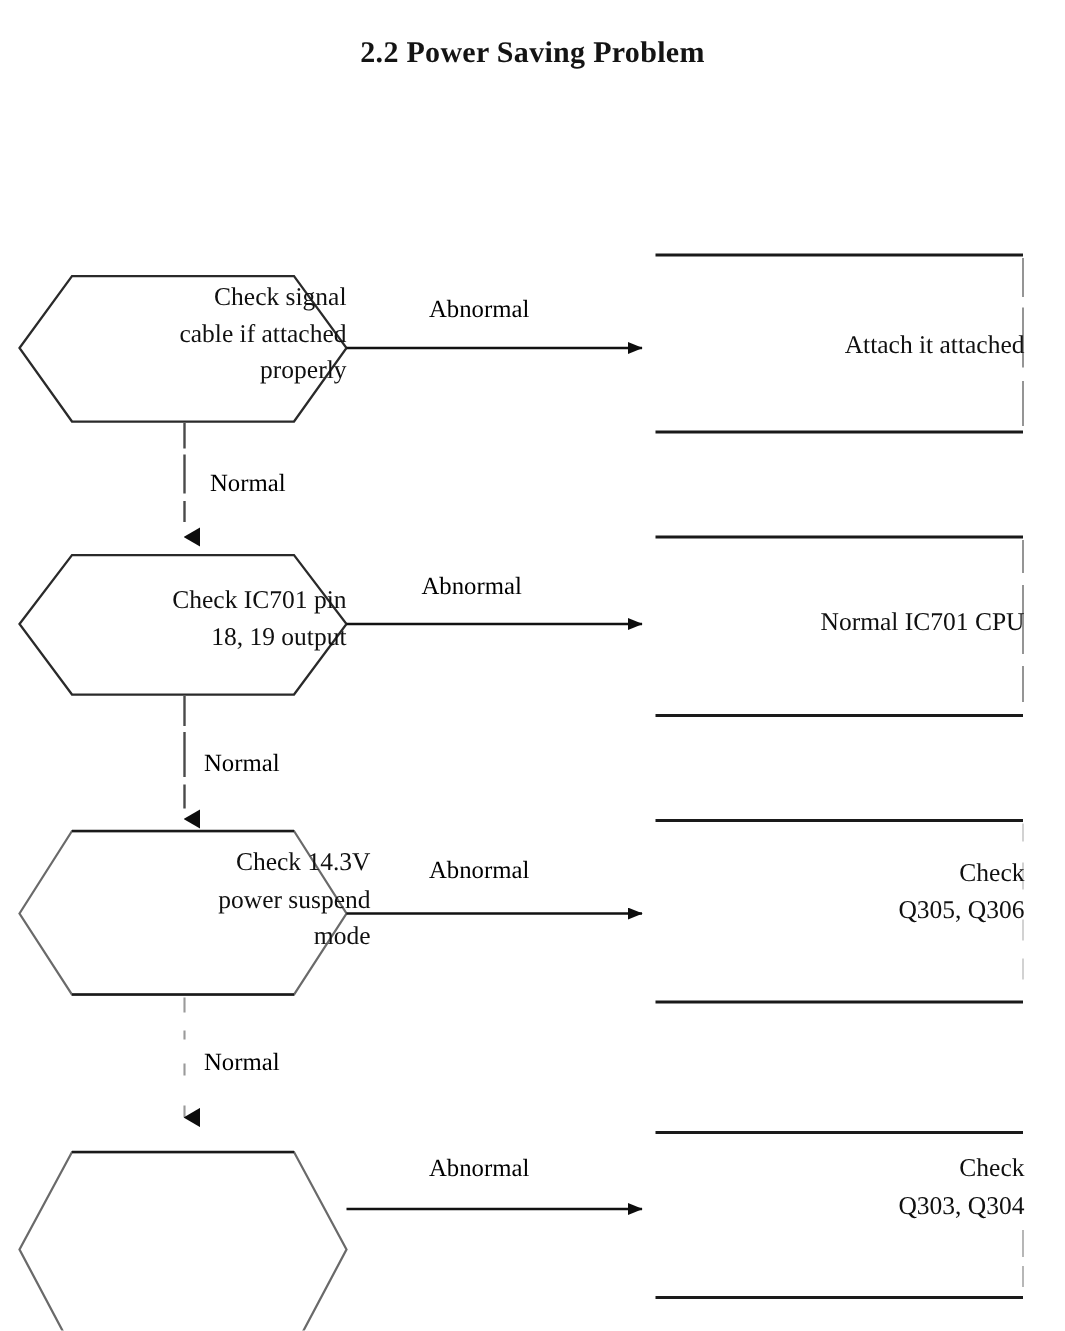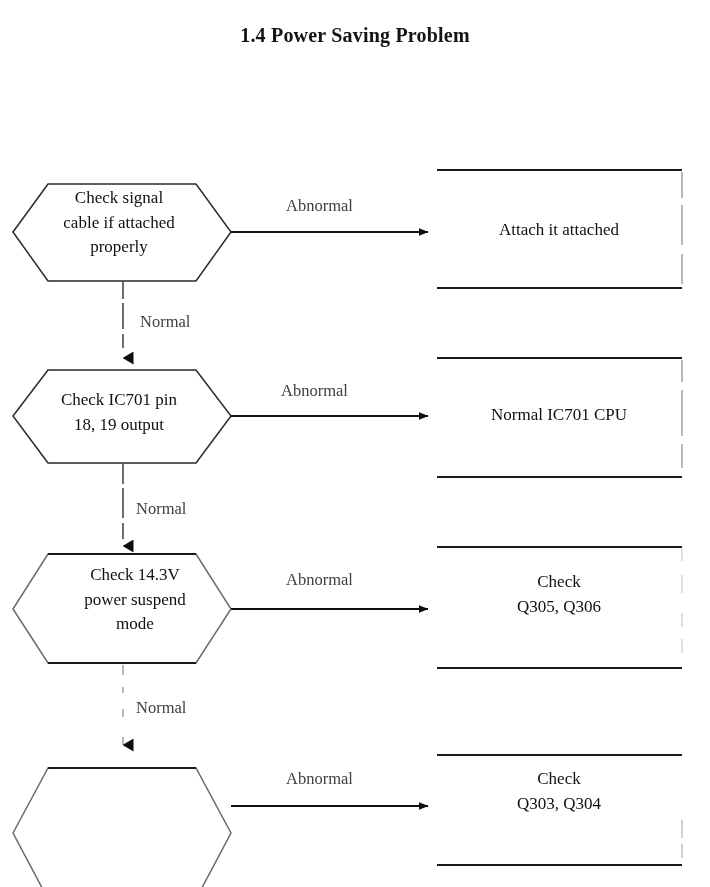--- a/index.html
+++ b/index.html
@@ -41,46 +41,46 @@
     position: absolute;
     left: 0;
     top: 0;
     width: 710px;
     height: 887px;
   }
 
   
   .node-text {
     position: absolute;
-    text-align: center;
+    text-align: right;
     font-size: 17px;
     line-height: 1.45;
     color: #101010;
     white-space: pre-line;
     pointer-events: none;
   }
   .hex-text {
     width: 224px;
   }
   .box-text {
     width: 248px;
   }
   .edge-label {
     position: absolute;
     font-size: 16.5px;
-    color: #404040;
+    color: #000000;
     white-space: nowrap;
   }
 </style>
 </head>
 <body>
 
 <div id="page-root">
 
-  <div class="doc-title">1.4 Power Saving Problem</div>
+  <div class="doc-title">2.2 Power Saving Problem</div>
 
   <svg class="chart-svg" viewBox="0 0 710 887">
     <defs>
       <marker id="arrowhead" markerWidth="10" markerHeight="8" refX="9.5" refY="4" orient="auto" markerUnits="userSpaceOnUse">
         <path d="M0,0 L10,4 L0,8 Z" fill="#0d0d0d"></path>
       </marker>
       <marker id="arrowhead-down" markerWidth="13" markerHeight="11" refX="6.5" refY="10.5" orient="auto" markerUnits="userSpaceOnUse">
         <path d="M0,0 L13,0 L6.5,11 Z" fill="#0d0d0d"></path>
       </marker>
     </defs>

